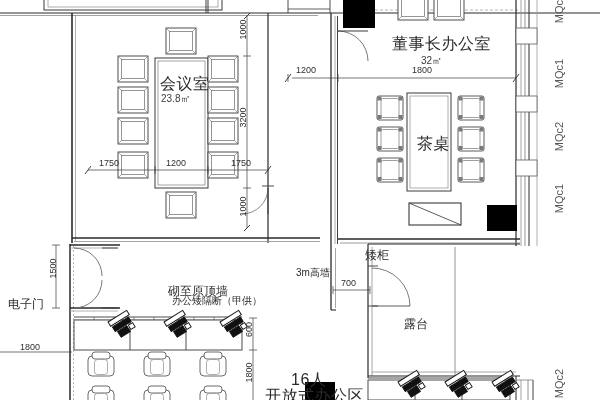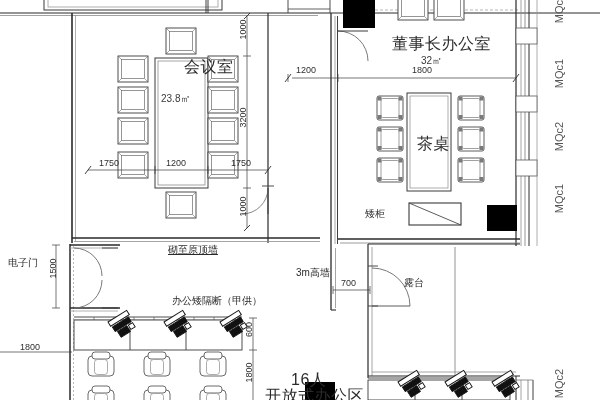--- a/index.html
+++ b/index.html
@@ -7,21 +7,21 @@
        font-family:"Liberation Sans","DejaVu Sans",sans-serif;}
   #stage{position:relative;width:600px;height:400px;background:#fff;}
   #plan{position:absolute;inset:0;}
   .lbl{position:absolute;color:#3a3a3a;white-space:nowrap;
        font-family:"Liberation Sans","DejaVu Sans",sans-serif;
        line-height:1;pointer-events:none;}
   .room-name{font-size:16px;color:#2b2b2b;letter-spacing:.5px;}
   .room-area{font-size:10px;color:#3a3a3a;}
   .dim{font-size:9px;color:#2f2f2f;font-family:"Liberation Sans","DejaVu Sans",sans-serif;}
   .dim-v{transform-origin:center center;transform:rotate(-90deg);}
-  .note{font-size:10px;color:#2b2b2b;}
+  .note{font-size:12px;color:#2b2b2b;margin-top:40px;}
   .note-s{font-size:10px;color:#2b2b2b;}
   .grid-lbl{font-size:11px;color:#555;transform-origin:center center;transform:rotate(-90deg);}
 </style>
 </head>
 <body>
 
 <div id="stage">
 
   <svg id="plan" viewBox="0 0 600 400" width="600" height="400">
 
@@ -318,35 +318,35 @@
     <g stroke="#2a2a2a" stroke-width="0.9">
       <line x1="85" y1="174" x2="91" y2="166"></line>
       <line x1="265" y1="174" x2="271" y2="166"></line>
       <line x1="244" y1="19" x2="250" y2="13"></line>
       <line x1="244" y1="231" x2="250" y2="225"></line>
       <line x1="285" y1="82" x2="291" y2="74"></line>
       <line x1="513" y1="82" x2="519" y2="74"></line>
     </g>
   </svg>
 
-  <div class="lbl room-name" style="left:160px; top:59px;padding-left:24px;">会议室</div>
+  <div class="lbl room-name" style="left:160px; top:76px;">会议室</div>
   <div class="lbl room-area" style="left:161px; top:94px;">23.8㎡</div>
 
   <div class="lbl room-name" style="left:392px; top:36px;">董事长办公室</div>
   <div class="lbl room-area" style="left:421px; top:56px;">32㎡</div>
 
   <div class="lbl room-name" style="left:417px; top:136px;">茶桌</div>
 
   <div class="lbl note" style="left:365px; top:209px;">矮柜</div>
 
   <div class="lbl note" style="left:404px; top:278px;">露台</div>
 
   <div class="lbl note" style="left:8px; top:258px;">电子门</div>
 
-  <div class="lbl note" style="left:168px; top:245px;text-decoration:underline;">砌至原顶墙</div>
+  <div class="lbl note" style="left:168px; top:245px;">砌至原顶墙</div>
 
   <div class="lbl note-s" style="left:172px; top:296px;">办公矮隔断（甲供）</div>
 
   <div class="lbl note-s" style="left:296px; top:268px;">3m高墙</div>
 
   <div class="lbl room-name" style="left:265px; top:352px;margin-top:36px;">开放式办公区</div>
   <div class="lbl room-name" style="left:291px; top:372px;">16人</div>
 
   <div class="lbl dim" style="left:99px; top:159px;">1750</div>
   <div class="lbl dim" style="left:166px; top:159px;">1200</div>

